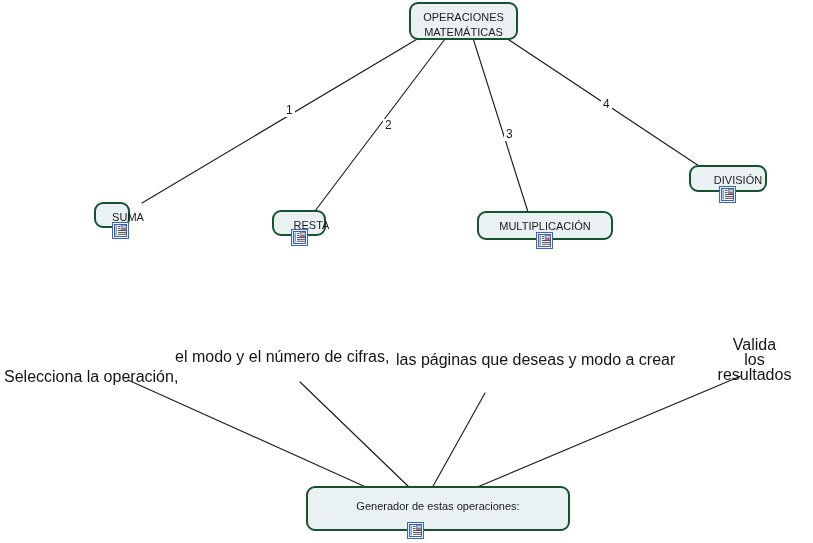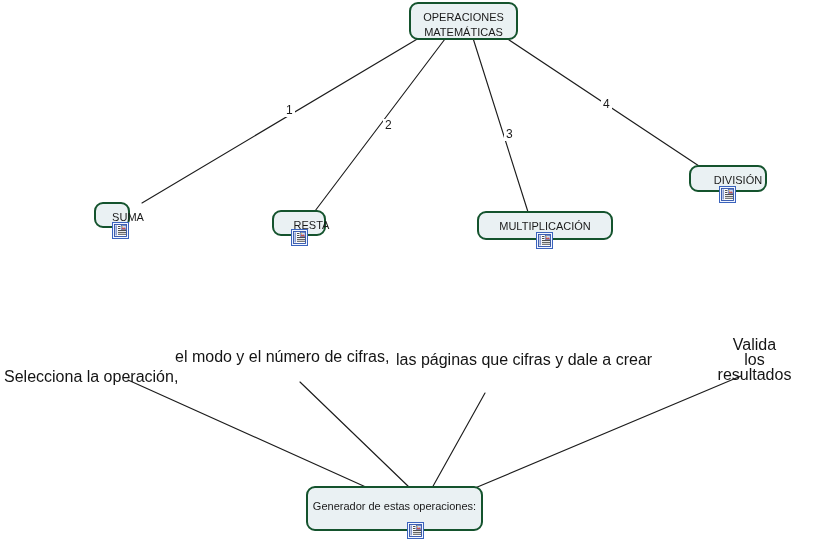--- a/index.html
+++ b/index.html
@@ -185,21 +185,21 @@
       <g fill="#303030">
         <rect x="6" y="4.1" width="2.4" height="0.85"></rect>
         <rect x="6" y="6.0" width="2.4" height="0.85"></rect>
         <rect x="6" y="8.0" width="8.2" height="0.85"></rect>
         <rect x="6" y="9.9" width="8.2" height="0.85"></rect>
         <rect x="6" y="11.8" width="8.2" height="0.85"></rect>
       </g>
     </svg>
   </span>
 
-  <div class="node big" style="left:306px; top:486px; width:177px; height:45px;">
+  <div class="node big" style="left:306px; top:486px; width:264px; height:45px;">
     <span>Generador de estas operaciones:</span>
   </div>
   <span class="node-icon" style="left:407px; top:522px;">
     <svg class="doc-ico" viewBox="0 0 17 17" aria-hidden="true">
       <rect x="0.5" y="0.5" width="16" height="16" fill="#f2f6ff" stroke="#3a63bd"></rect>
       <rect x="2.5" y="2.5" width="12" height="12" fill="#ffffff" stroke="#2b4fa8" stroke-width="0.9"></rect>
       <rect x="3.4" y="3.4" width="1.7" height="10" fill="#2b4fa8" opacity="0.55"></rect>
       <rect x="9.2" y="3.3" width="5" height="4.3" fill="#cfd9ef" stroke="#2b4fa8" stroke-width="0.6"></rect>
       <path d="M9.4 7.3 L10.8 4.9 L11.9 6.3 L12.7 5.3 L14 7.3 Z" fill="#c0504d"></path>
       <circle cx="10.3" cy="4.4" r="0.55" fill="#e8c23a"></circle>
@@ -213,18 +213,18 @@
     </svg>
   </span>
 
   <span class="edge-label" style="left:284px; top:104px;">1</span>
   <span class="edge-label" style="left:383px; top:119px;">2</span>
   <span class="edge-label" style="left:504px; top:128px;">3</span>
   <span class="edge-label" style="left:601px; top:98px;">4</span>
 
   <span class="note" style="left:4px; top:349px;margin-top:20px;">Selecciona la operación,</span>
   <span class="note" style="left:175px; top:349px;text-align:center;">el modo y el número de cifras,</span>
-  <span class="note" style="left:396px; top:352px;">las páginas que cifras y dale a crear</span>
+  <span class="note" style="left:396px; top:352px;">las páginas que deseas y modo a crear</span>
   <span class="note center" style="left:707px; top:337px; width:95px;">Valida
 los
 resultados</span>
 
 </div>
 
 </body></html>

